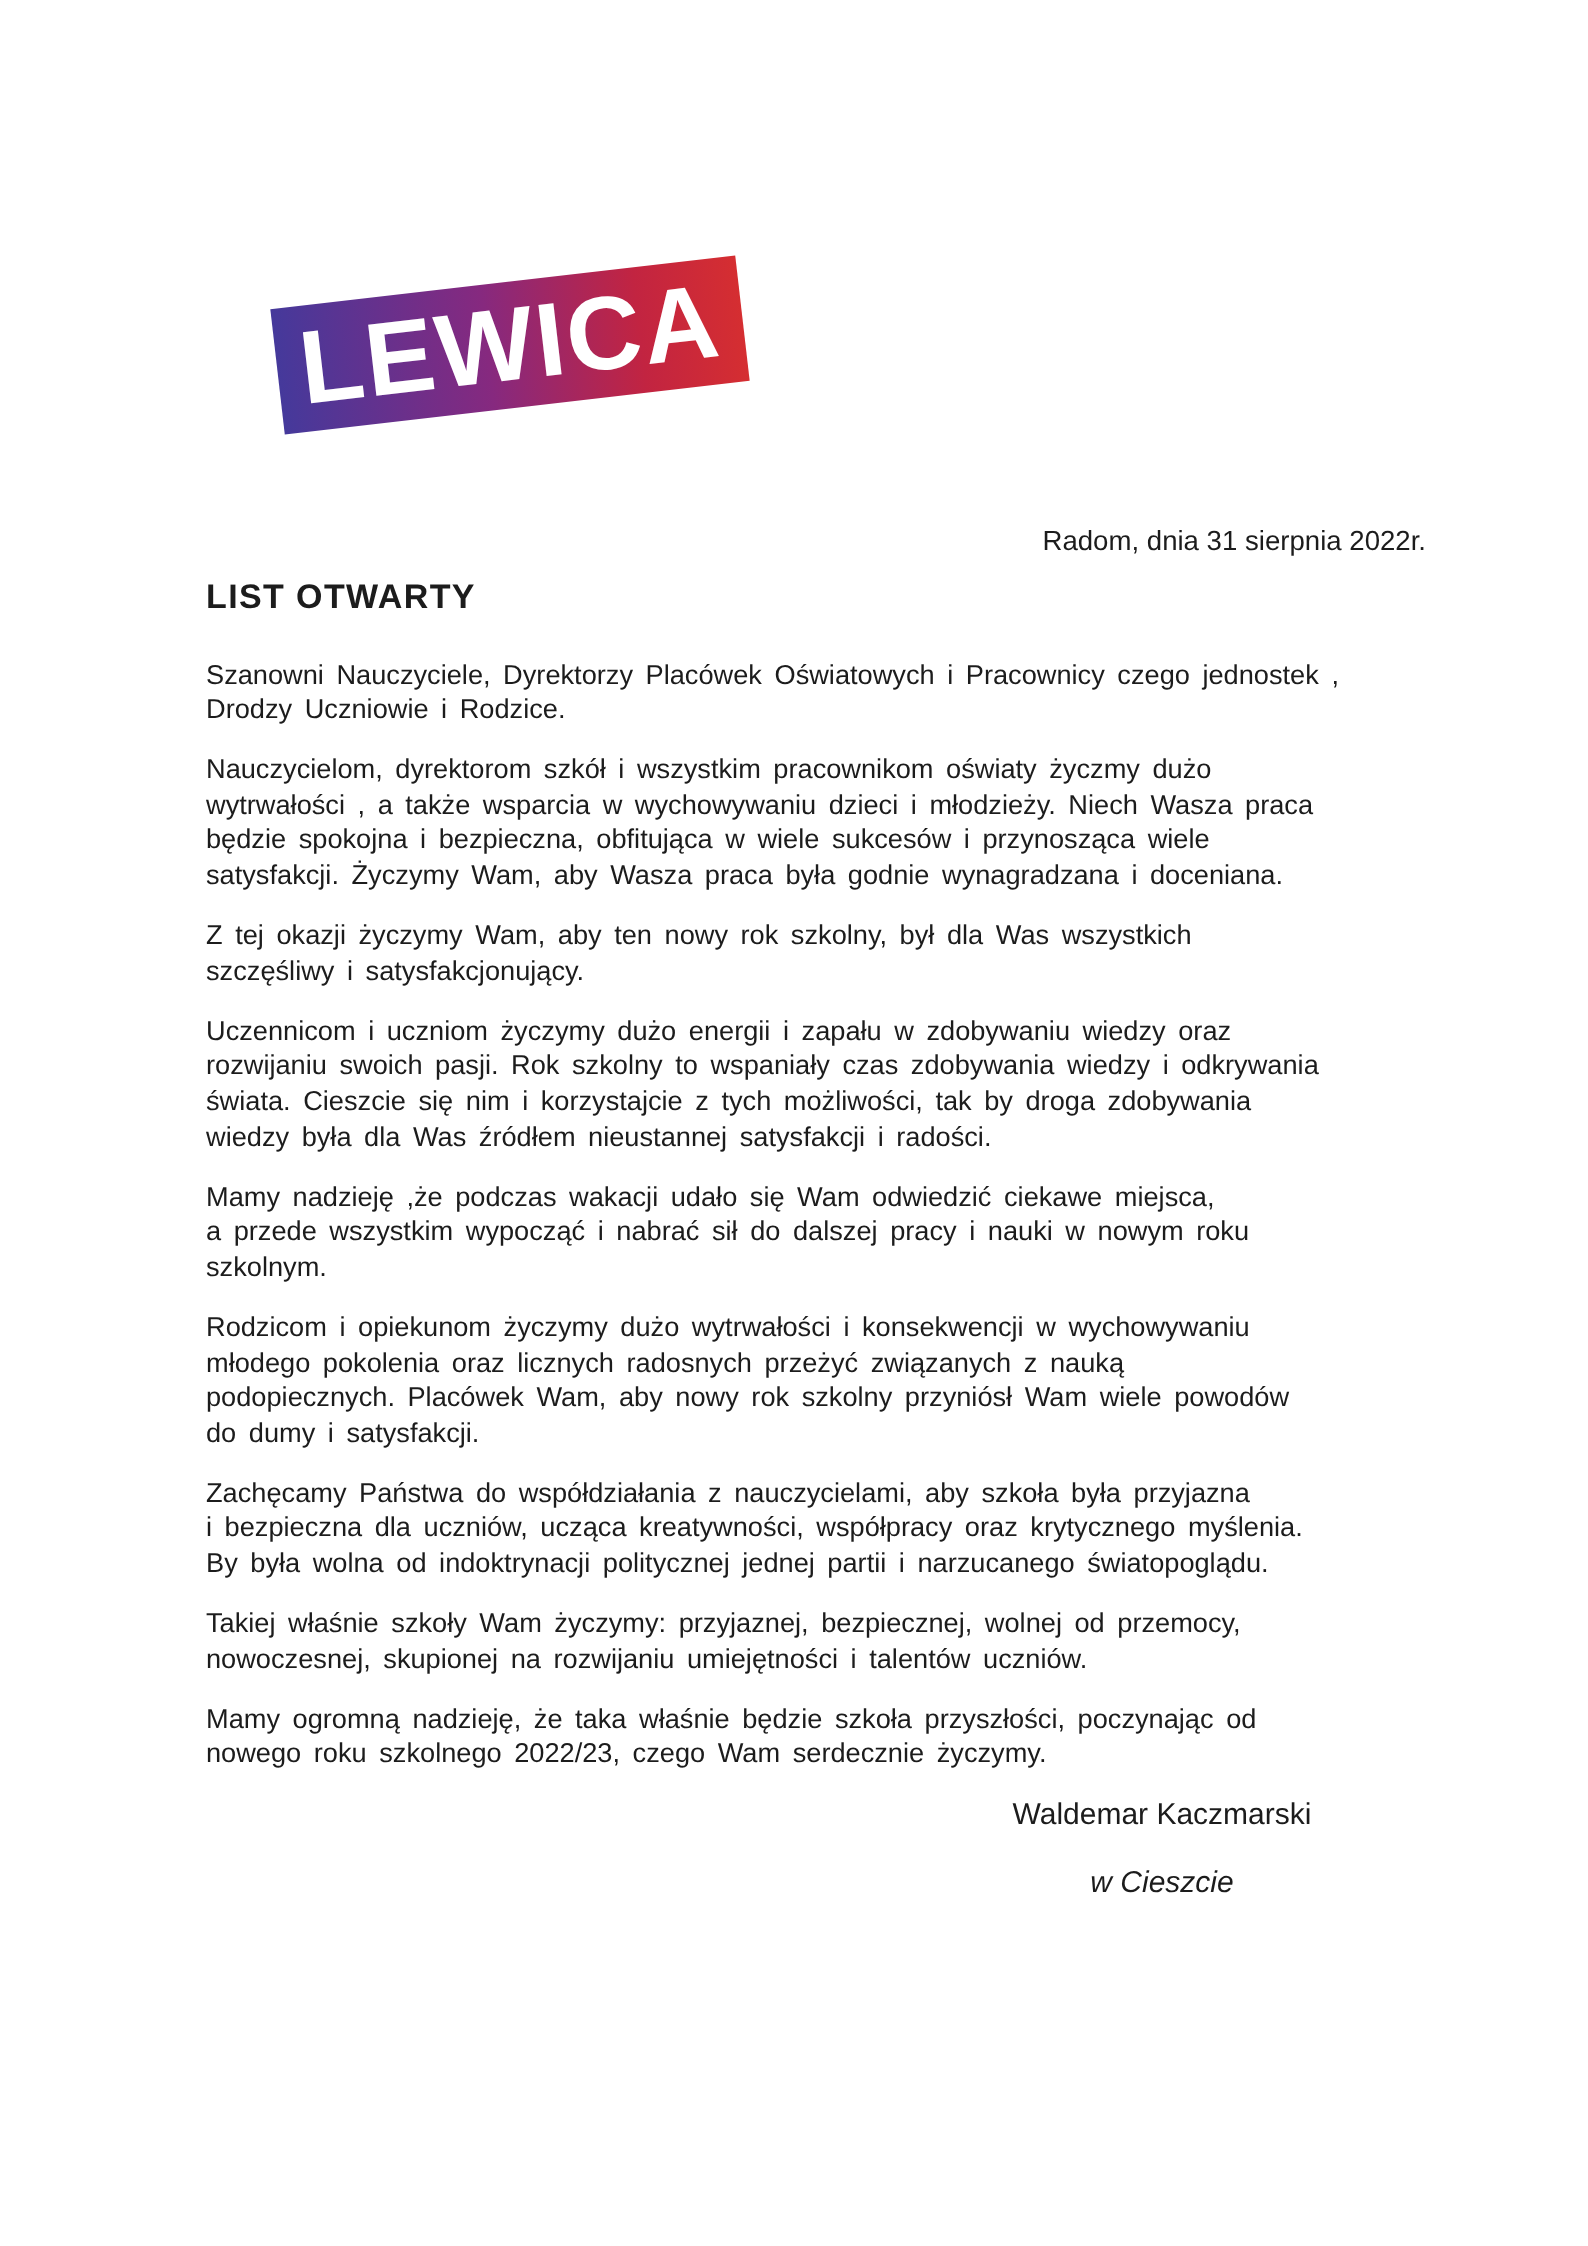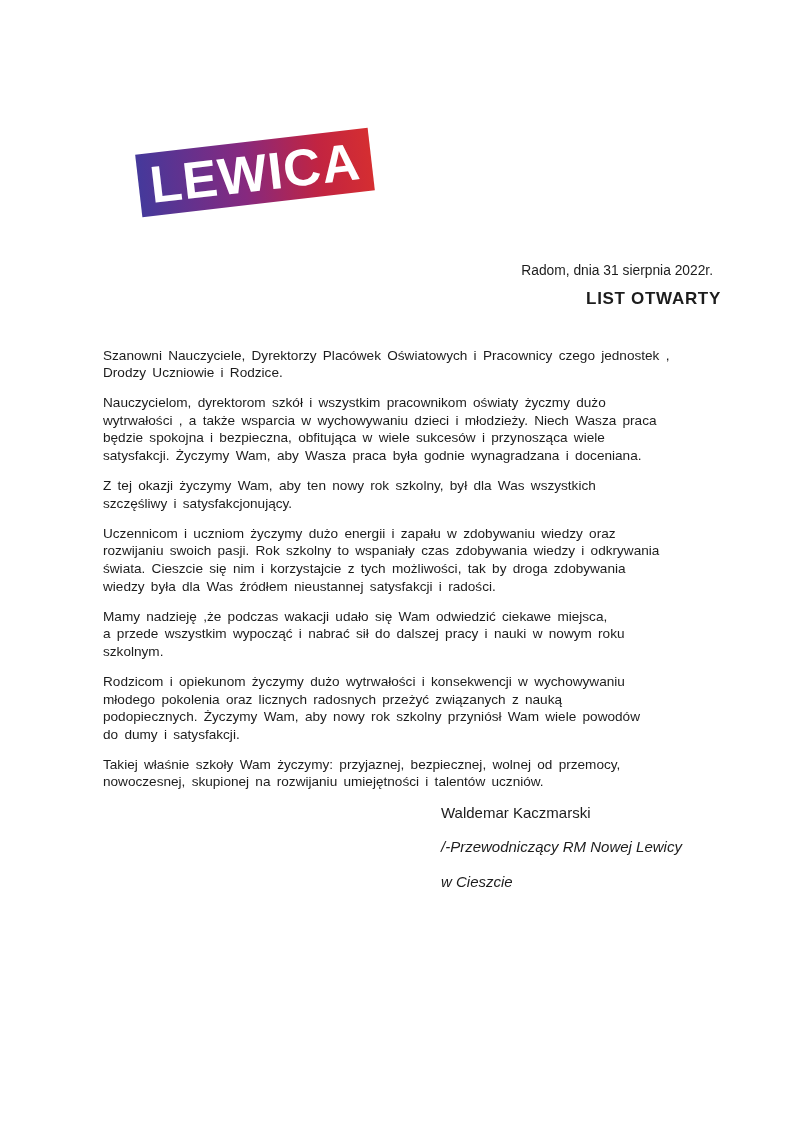--- a/index.html
+++ b/index.html
@@ -41,36 +41,37 @@
   .dateline {
     font-size: 13.8px;
     line-height: 17.6px;
     text-align: right;
     padding-right: 8px;
     margin: 0 0 10px 0;
   }
   .title {
     font-size: 17px;
     font-weight: bold;
-    text-align: right;
+    text-align: left;
     letter-spacing: 0.7px;
     line-height: 18px;
-    margin: 0 0 39px 0;
+    margin: 0 0 21px 0;
   }
   .para {
     font-size: 13.6px;
     line-height: 17.6px;
     margin: 0 0 12.5px 0;
     white-space: pre-wrap;
     word-spacing: 2.5px;
   }
   .signature {
     width: 280px;
     margin-left: auto;
     margin-right: 0;
+    text-align: center;
     font-size: 15px;
   }
   .sig-name  { line-height: 17.6px; margin: 0 0 17px 0; }
   .sig-role  { line-height: 17.6px; margin: 0 0 17px 0; font-style: italic; }
   .sig-place { line-height: 17.6px; margin: 0; font-style: italic; }
 </style>
 </head>
 <body>
 
 <div class="page">
@@ -97,26 +98,30 @@
 szczęśliwy i satysfakcjonujący.</p>
         <p class="para">Uczennicom i uczniom życzymy dużo energii i zapału w zdobywaniu wiedzy oraz
 rozwijaniu swoich pasji. Rok szkolny to wspaniały czas zdobywania wiedzy i odkrywania
 świata. Cieszcie się nim i korzystajcie z tych możliwości, tak by droga zdobywania
 wiedzy była dla Was źródłem nieustannej satysfakcji i radości.</p>
         <p class="para">Mamy nadzieję ,że podczas wakacji udało się Wam odwiedzić ciekawe miejsca,
 a przede wszystkim wypocząć i nabrać sił do dalszej pracy i nauki w nowym roku
 szkolnym.</p>
         <p class="para">Rodzicom i opiekunom życzymy dużo wytrwałości i konsekwencji w wychowywaniu
 młodego pokolenia oraz licznych radosnych przeżyć związanych z nauką
-podopiecznych. Życzymy Wam, aby nowy rok szkolny przyniósł Wam wiele powodów
+podopiecznych. Placówek Wam, aby nowy rok szkolny przyniósł Wam wiele powodów
 do dumy i satysfakcji.</p>
+        <p class="para">Zachęcamy Państwa do współdziałania z nauczycielami, aby szkoła była przyjazna
+i bezpieczna dla uczniów, ucząca kreatywności, współpracy oraz krytycznego myślenia.
+By była wolna od indoktrynacji politycznej jednej partii i narzucanego światopoglądu.</p>
         <p class="para">Takiej właśnie szkoły Wam życzymy: przyjaznej, bezpiecznej, wolnej od przemocy,
 nowoczesnej, skupionej na rozwijaniu umiejętności i talentów uczniów.</p>
+        <p class="para">Mamy ogromną nadzieję, że taka właśnie będzie szkoła przyszłości, poczynając od
+nowego roku szkolnego 2022/23, czego Wam serdecznie życzymy.</p>
       </div>
 
     <div class="signature">
       <div class="sig-name">Waldemar Kaczmarski</div>
-      <div class="sig-role">/-Przewodniczący RM Nowej Lewicy</div>
       <div class="sig-place">w Cieszcie</div>
     </div>
 
   </div>
 </div>
 
 </body></html>

